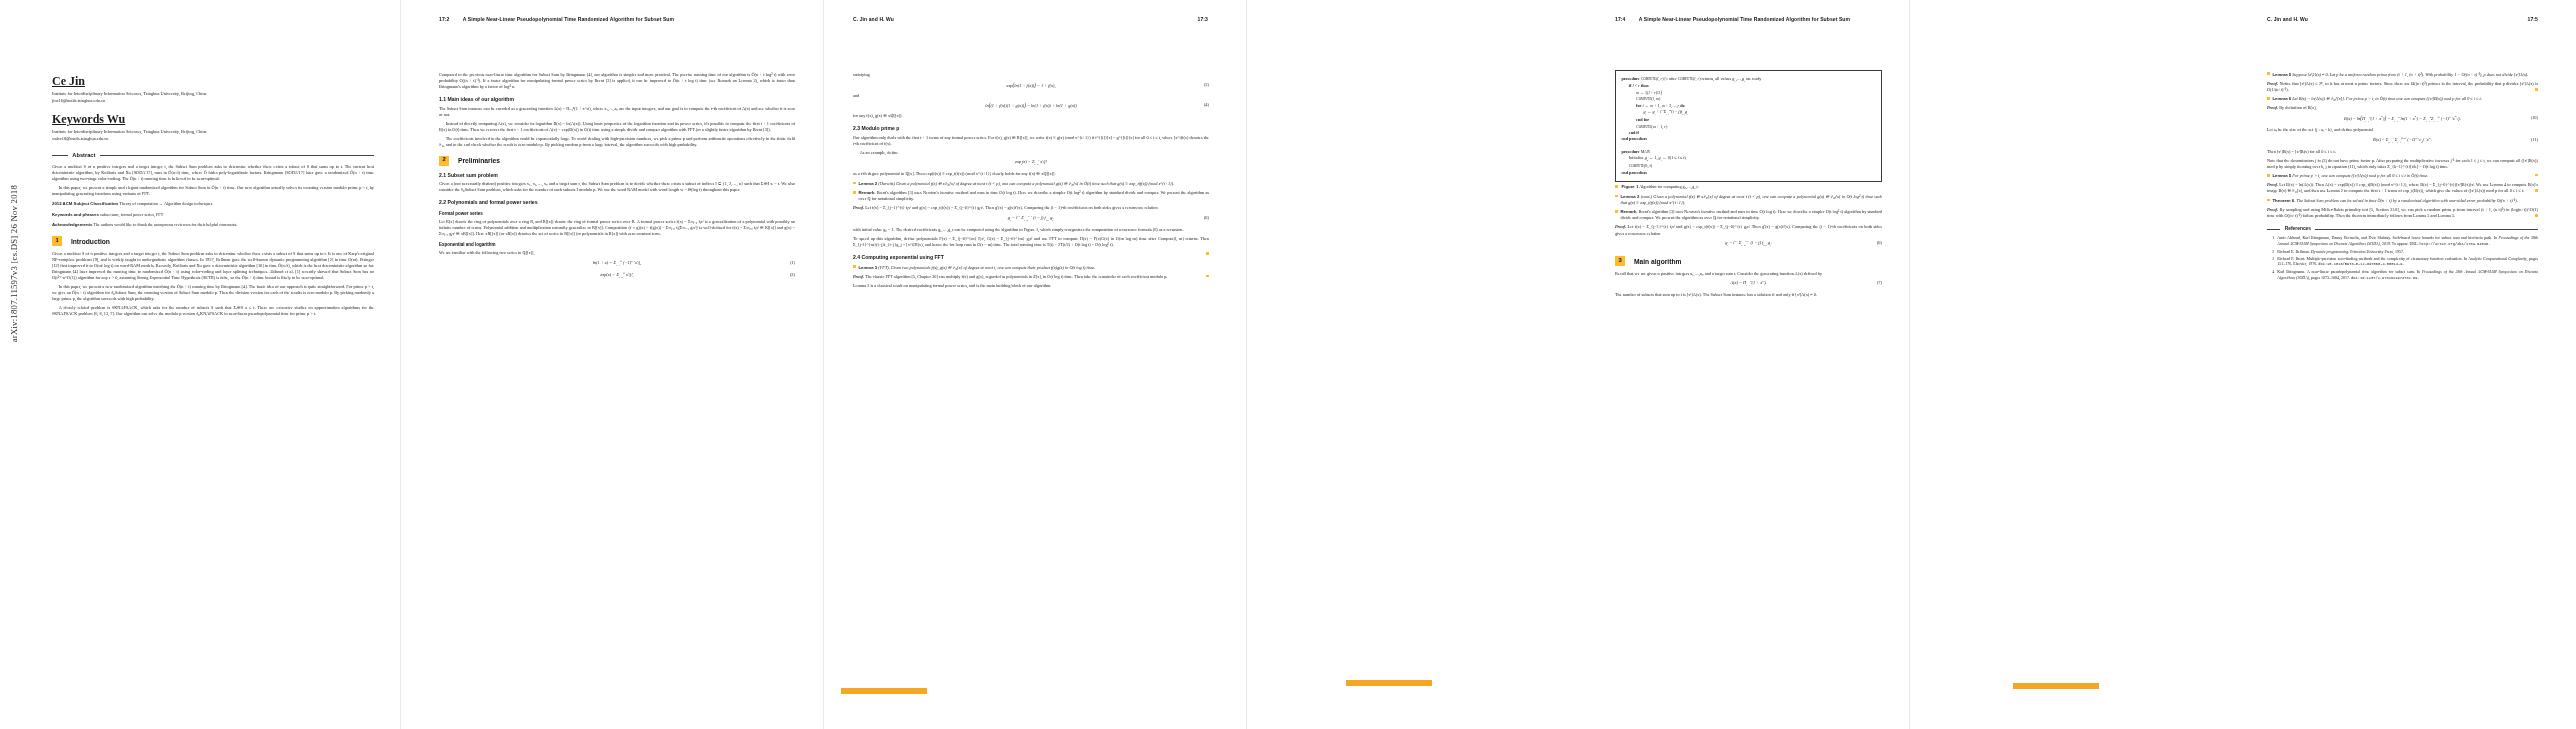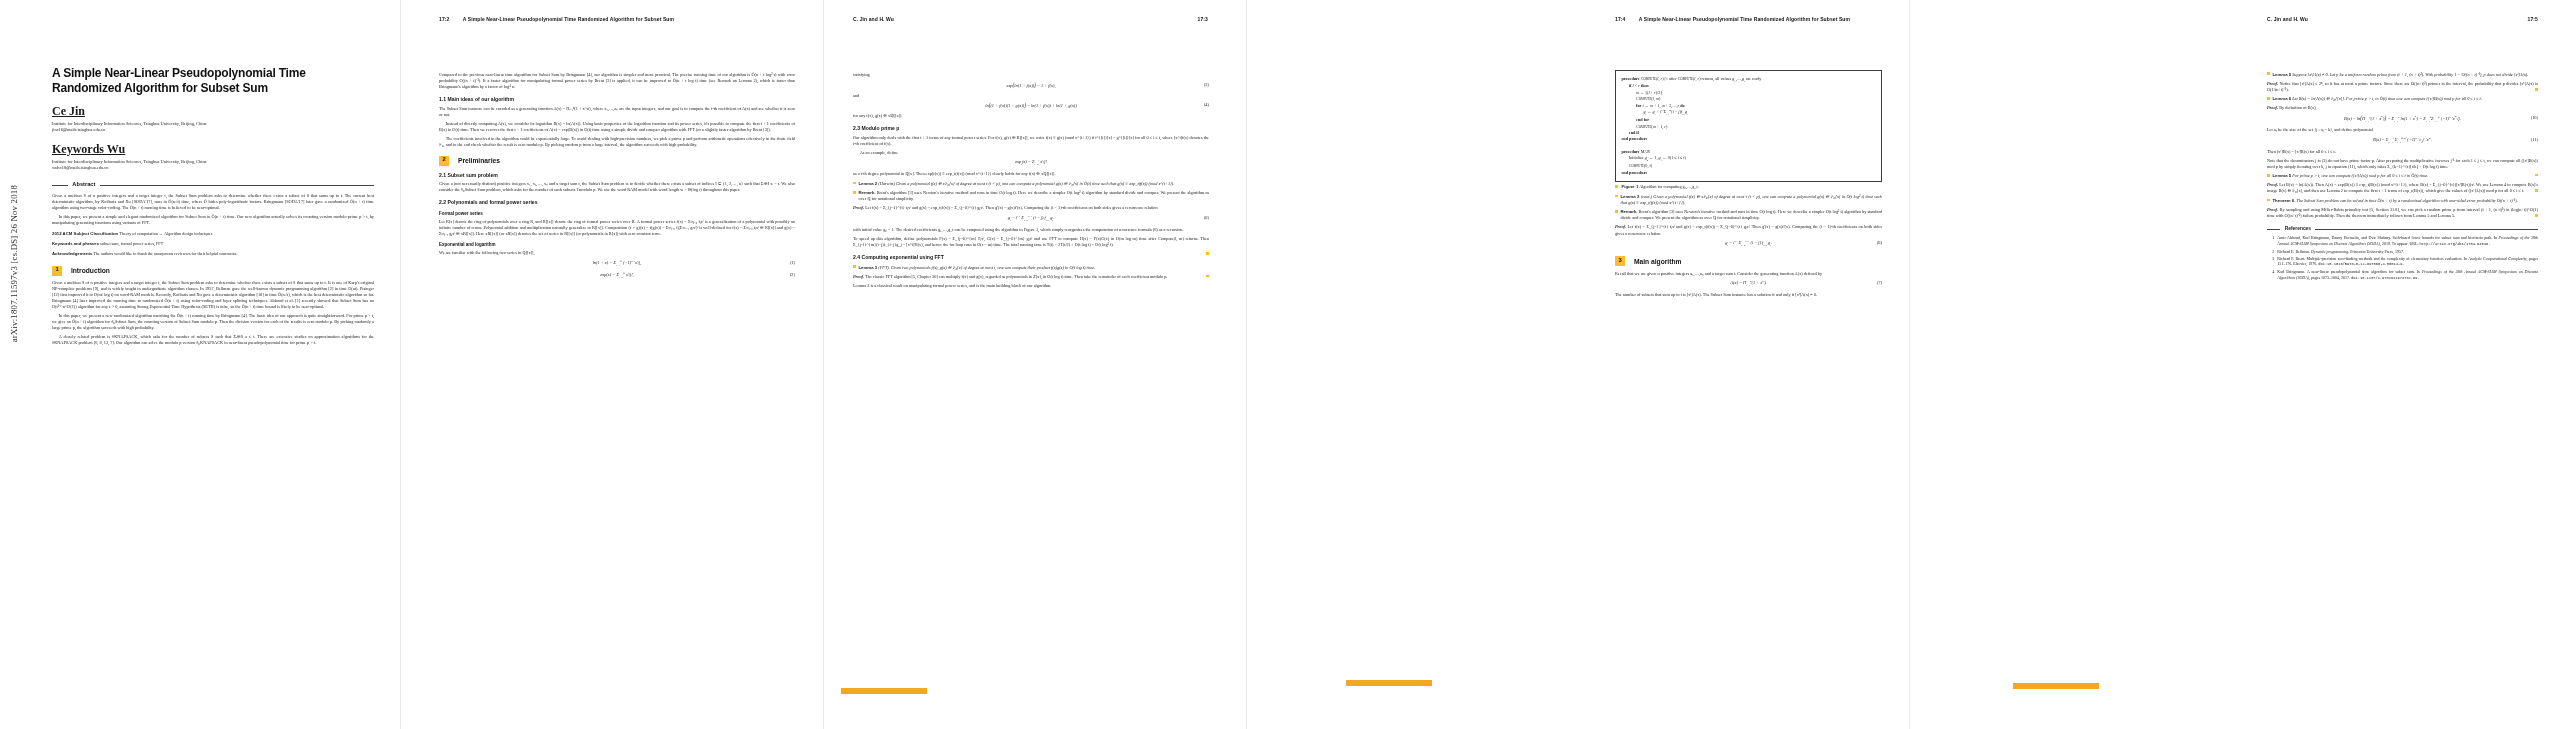--- a/index.html
+++ b/index.html
@@ -134,24 +134,20 @@
 </style>
 </head>
 <body>
 
 <div class="sheet">
 
   <div class="page" style="left:0; width:401px;">
     <div class="arxiv">arXiv:1807.11597v3  [cs.DS]  26 Nov 2018</div>
 
     <div class="col" style="left:52px; top:66px; width:322px;">
-      <div class="ttl">
-        <div>A Simple Near-Linear Pseudopolynomial Time</div>
-        <div>Randomized Algorithm for Subset Sum</div>
-      </div>
 
       <div class="author">Ce Jin</div>
       <div class="affil">
         <div>Institute for Interdisciplinary Information Sciences, Tsinghua University, Beijing, China</div>
         <div>jinc16@mails.tsinghua.edu.cn</div>
       </div>
 
       <div class="author">Keywords Wu</div>
       <div class="affil">
         <div>Institute for Interdisciplinary Information Sciences, Tsinghua University, Beijing, China</div>

